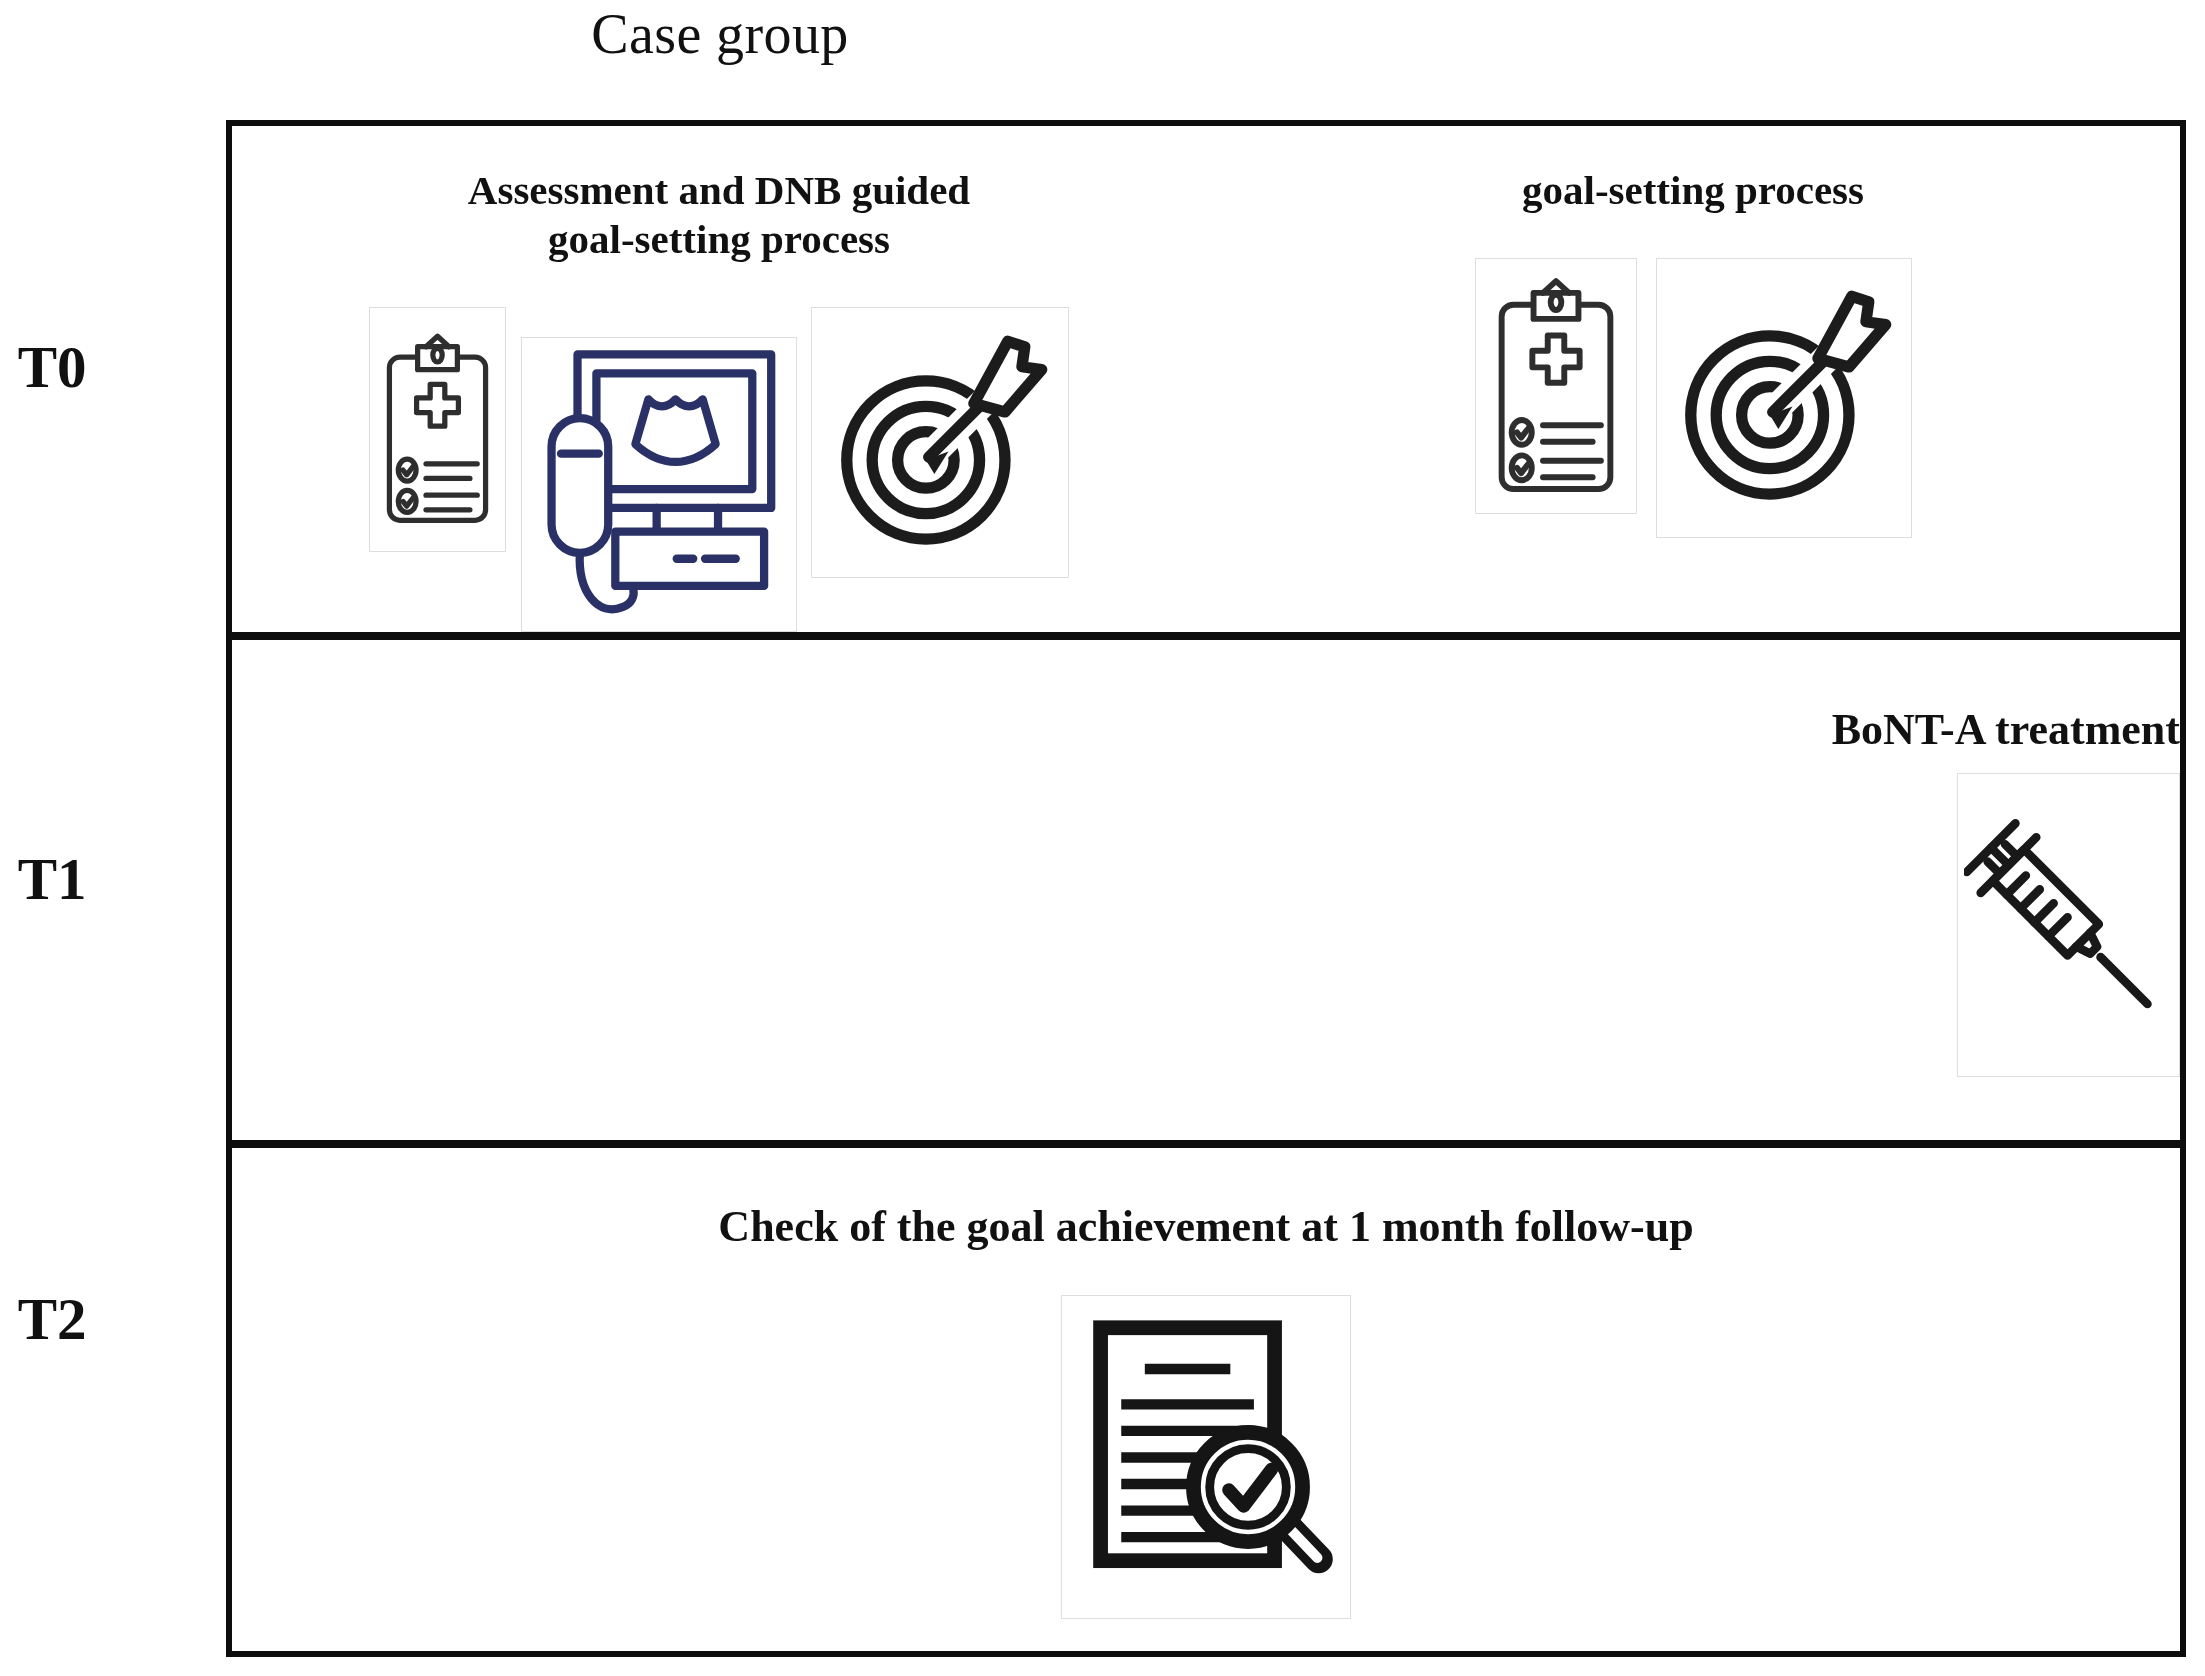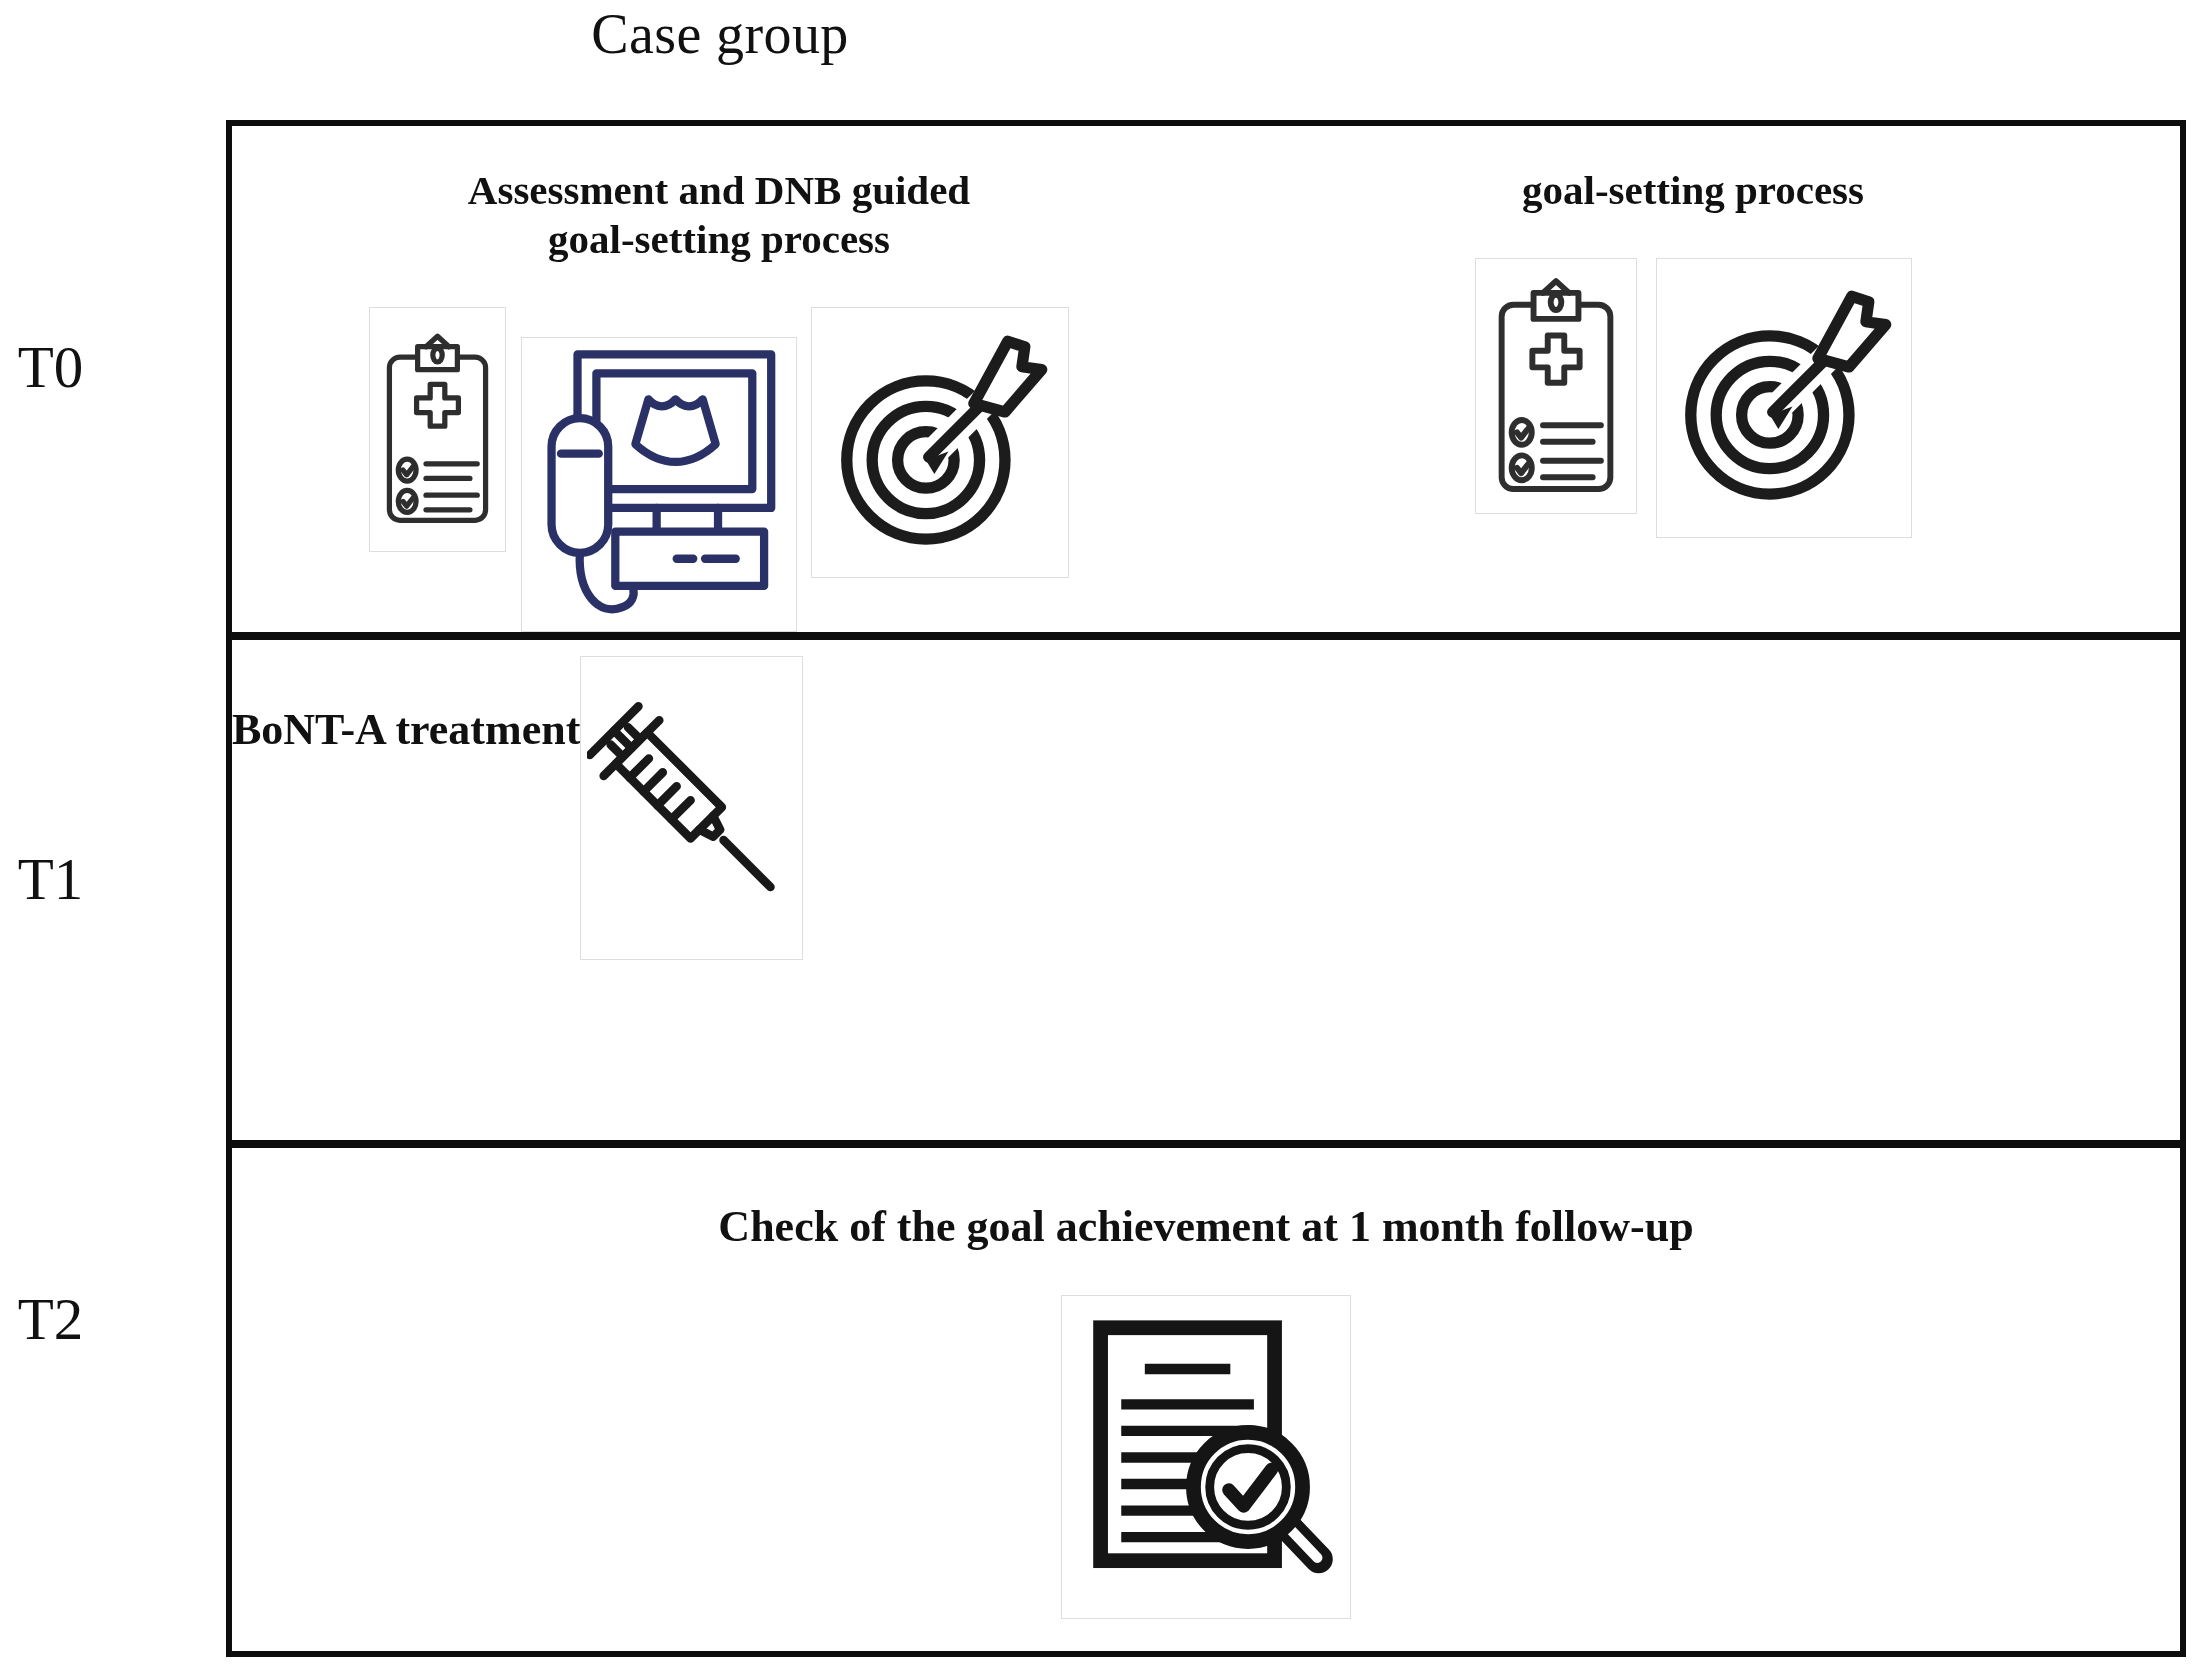--- a/index.html
+++ b/index.html
@@ -8,34 +8,34 @@
     font-family:"Liberation Serif","DejaVu Serif",serif;color:#111;
   }
   .canvas{position:absolute;inset:0;background:#fff;}
 
   
   .col-header{position:absolute;top:1.5px;font-weight:normal;font-size:56px;text-align:center;letter-spacing:0.4px;}
   .col-header.case{left:226px;width:988px;}
   .col-header.control{left:1246px;width:940px;}
 
   
-  .t-label{position:absolute;left:17.7px;width:125px;font-weight:normal;font-size:59px;}
+  .t-label{position:absolute;left:17.7px;width:125px;font-weight:bold;font-size:59px;}
   .t-label.t0{top:333px;}
   .t-label.t1{top:845px;}
   .t-label.t2{top:1285px;}
 
   
   .design-table{
     position:absolute;left:226px;top:120px;width:1960px;height:1537px;
     box-sizing:border-box;border:6.6px solid #0d0d0d;background:#fff;
     display:flex;flex-direction:column;
   }
   .trow{box-sizing:border-box;font-weight:bold;}
   .row-t0{height:33.2%;display:flex;}
-  .row-t1{height:33.3%;border-top:8px solid #0d0d0d;display:flex;flex-direction:row;align-items:flex-start;}
+  .row-t1{height:33.3%;border-top:8px solid #0d0d0d;display:flex;flex-direction:column;align-items:flex-end;}
   .row-t2{flex:1;border-top:8px solid #0d0d0d;display:flex;flex-direction:column;align-items:center;}
 
   .cell{width:50%;box-sizing:border-box;display:flex;flex-direction:column;align-items:center;padding-top:40px;}
   .caption{font-size:41px;line-height:49px;text-align:center;}
   .caption-wide{font-size:44px;line-height:55px;text-align:center;}
   .row-t1 .caption-wide{margin-top:62px;}
   .row-t2 .caption-wide{margin-top:51px;}
 
   .icon-row{display:flex;align-items:flex-start;margin-top:43px;}
   .icon-box{

